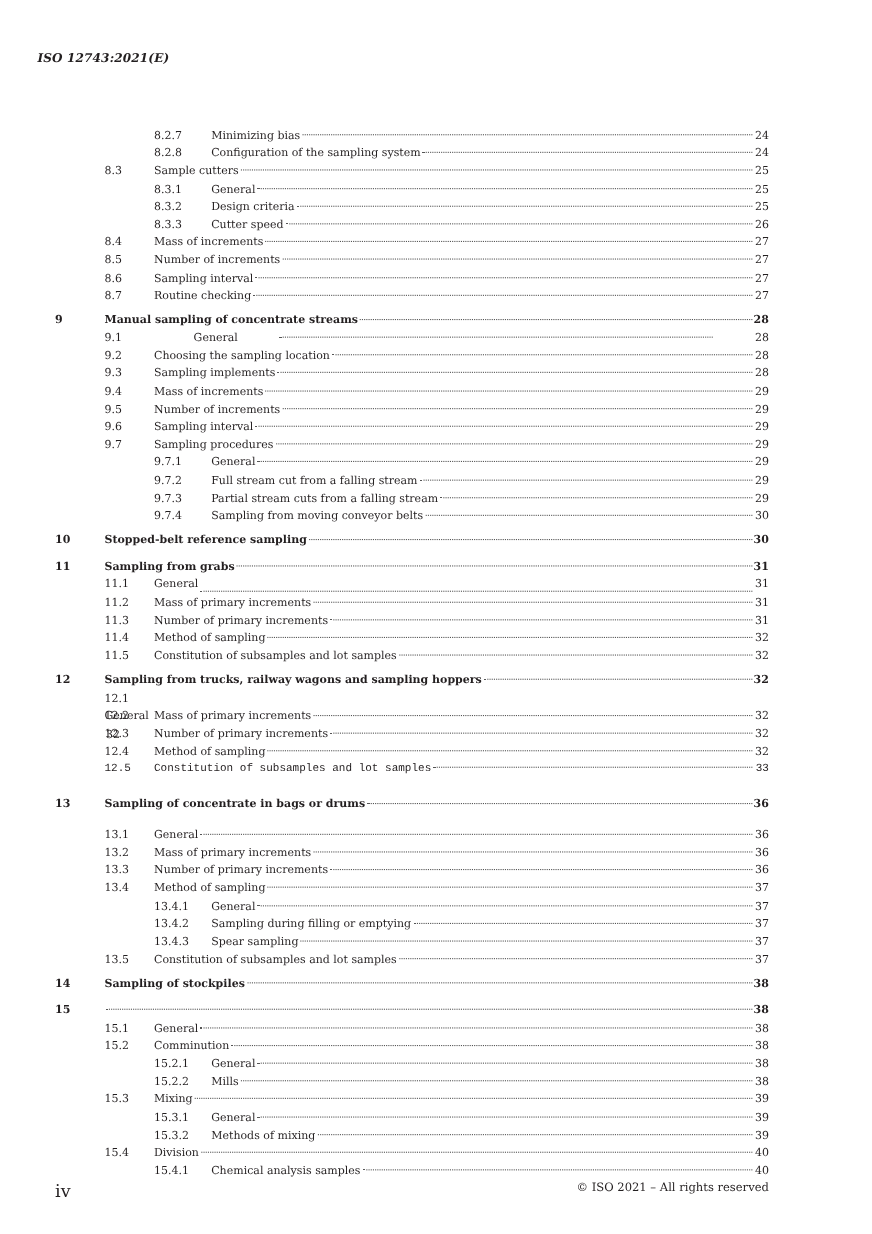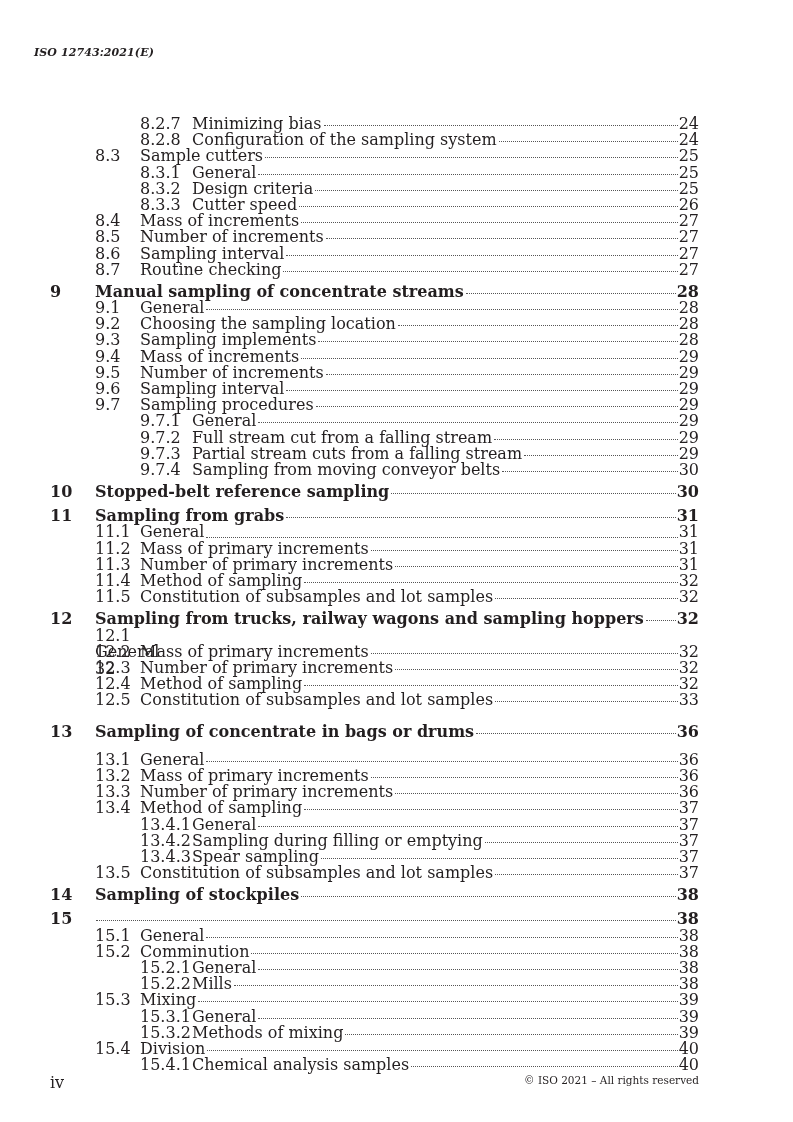--- a/index.html
+++ b/index.html
@@ -1,18 +1,18 @@
 <!DOCTYPE html>
 <html><head>
 <meta charset="utf-8">
 <style>
   html,body{margin:0;padding:0;background:#fff;}
   body{width:793px;height:1122px;position:relative;font-family:"DejaVu Serif","Liberation Serif",serif;color:#231f20;overflow:hidden;}
   .header{position:absolute;left:34px;top:46px;font-weight:bold;font-size:11px;letter-spacing:0.1px;font-style:italic;}
-  .toc{position:absolute;left:50px;top:116px;width:649px;font-size:16px;}
+  .toc{position:absolute;left:50px;top:116px;width:649px;font-size:10px;}
   .row{position:relative;height:16.2px;line-height:16.2px;display:flex;align-items:baseline;white-space:nowrap;}
   .row .num{flex:none;}
   .row .title{flex:none;padding-right:1px;}
   .row .dots{flex:1 1 auto;border-bottom:1px dotted #555;margin:0 1px;position:relative;top:-3px;height:1px;}
   .row .page{flex:none;text-align:right;min-width:14px;}
   .l1 .num{width:45px;font-weight:bold;}
   .l1 .title{font-weight:bold;}
   .l1 .page{font-weight:bold;}
   .l2 .num{width:45px;margin-left:45px;}
   .l3 .num{width:52px;margin-left:90px;}
@@ -85,21 +85,21 @@
       <span class="title">Routine checking</span>
       <span class="dots"></span>
       <span class="page">27</span>
     </div>
     <div class="row l1 gap" style="margin-top: 6px;">
       <span class="num">9</span>
       <span class="title">Manual sampling of concentrate streams</span>
       <span class="dots"></span>
       <span class="page">28</span>
     </div>
-    <div class="row l2" style="margin-top: 0px;">
+    <div class="row l2" style="margin-top: 0px; gap: 36px;">
       <span class="num">9.1</span>
       <span class="title">General</span>
       <span class="dots"></span>
       <span class="page">28</span>
     </div>
     <div class="row l2">
       <span class="num">9.2</span>
       <span class="title">Choosing the sampling location</span>
       <span class="dots"></span>
       <span class="page">28</span>
@@ -223,21 +223,21 @@
       <span class="title">Number of primary increments</span>
       <span class="dots"></span>
       <span class="page">32</span>
     </div>
     <div class="row l2">
       <span class="num">12.4</span>
       <span class="title">Method of sampling</span>
       <span class="dots"></span>
       <span class="page">32</span>
     </div>
-    <div class="row l2" style="margin-bottom: 15px;">
+    <div class="row l2" style="margin-bottom: 15px; font-family: Liberation Mono, monospace;">
       <span class="num">12.5</span>
       <span class="title">Constitution of subsamples and lot samples</span>
       <span class="dots"></span>
       <span class="page">33</span>
     </div>
     <div class="row l1 gap" style="margin-top: 6px;">
       <span class="num">13</span>
       <span class="title">Sampling of concentrate in bags or drums</span>
       <span class="dots"></span>
       <span class="page">36</span>

